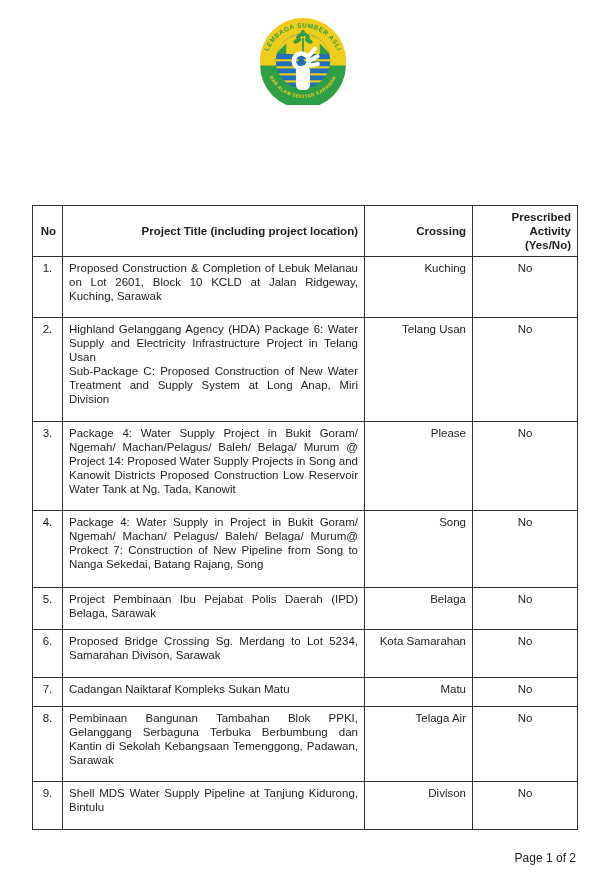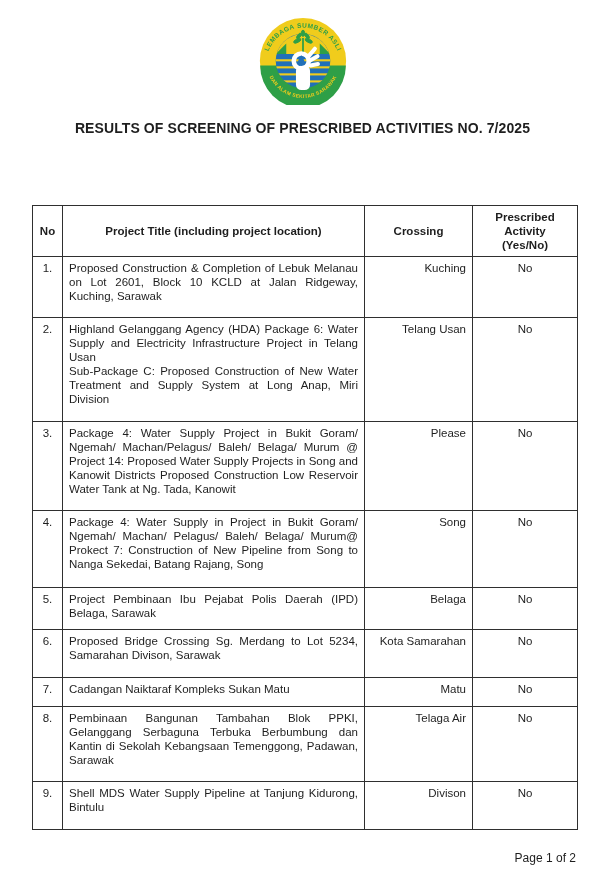--- a/index.html
+++ b/index.html
@@ -31,21 +31,21 @@
     table-layout:fixed;
     width:545px;
     font-size:11.5px;line-height:14px;
   }
   table.screening th, table.screening td{
     border:1px solid #2f2f2f;
     vertical-align:top;
     padding:4px 6px;
   }
   table.screening thead th{
-    font-weight:bold;text-align:center;vertical-align:middle;
+    font-weight:bold;text-align:right;vertical-align:middle;
     white-space:pre-line;
     height:40px;line-height:14px;
   }
   td.cell-no{text-align:center;padding-top:5px;}
   td.cell-title{text-align:justify;white-space:pre-line;padding:5px 7px;}
   td.cell-location{text-align:right;padding-top:5px;}
   td.cell-prescribed{text-align:center;padding-top:5px;}
   tbody tr:nth-child(1){height:61px;}
   tbody tr:nth-child(2){height:104px;}
   tbody tr:nth-child(3){height:89px;}
@@ -109,21 +109,20 @@
 
       <text font-family="Liberation Sans, sans-serif" font-size="7.4" font-weight="bold" fill="#2E9F47" letter-spacing="0.6">
         <textPath href="#arcTop" startOffset="50%" text-anchor="middle">LEMBAGA SUMBER ASLI</textPath>
       </text>
       <text font-family="Liberation Sans, sans-serif" font-size="5.6" font-weight="bold" fill="#F0CC1C" letter-spacing="0.4">
         <textPath href="#arcBottom" startOffset="50%" text-anchor="middle">DAN ALAM SEKITAR SARAWAK</textPath>
       </text>
     </svg>
   </div>
 
-  <div class="doc-title">RESULTS OF SCREENING OF PRESCRIBED ACTIVITIES NO. 7/2025</div>
 
 
   <table class="screening">
     <colgroup>
       <col style="width:30px">
       <col style="width:302px">
       <col style="width:108px">
       <col style="width:105px">
     </colgroup>
     <thead>

